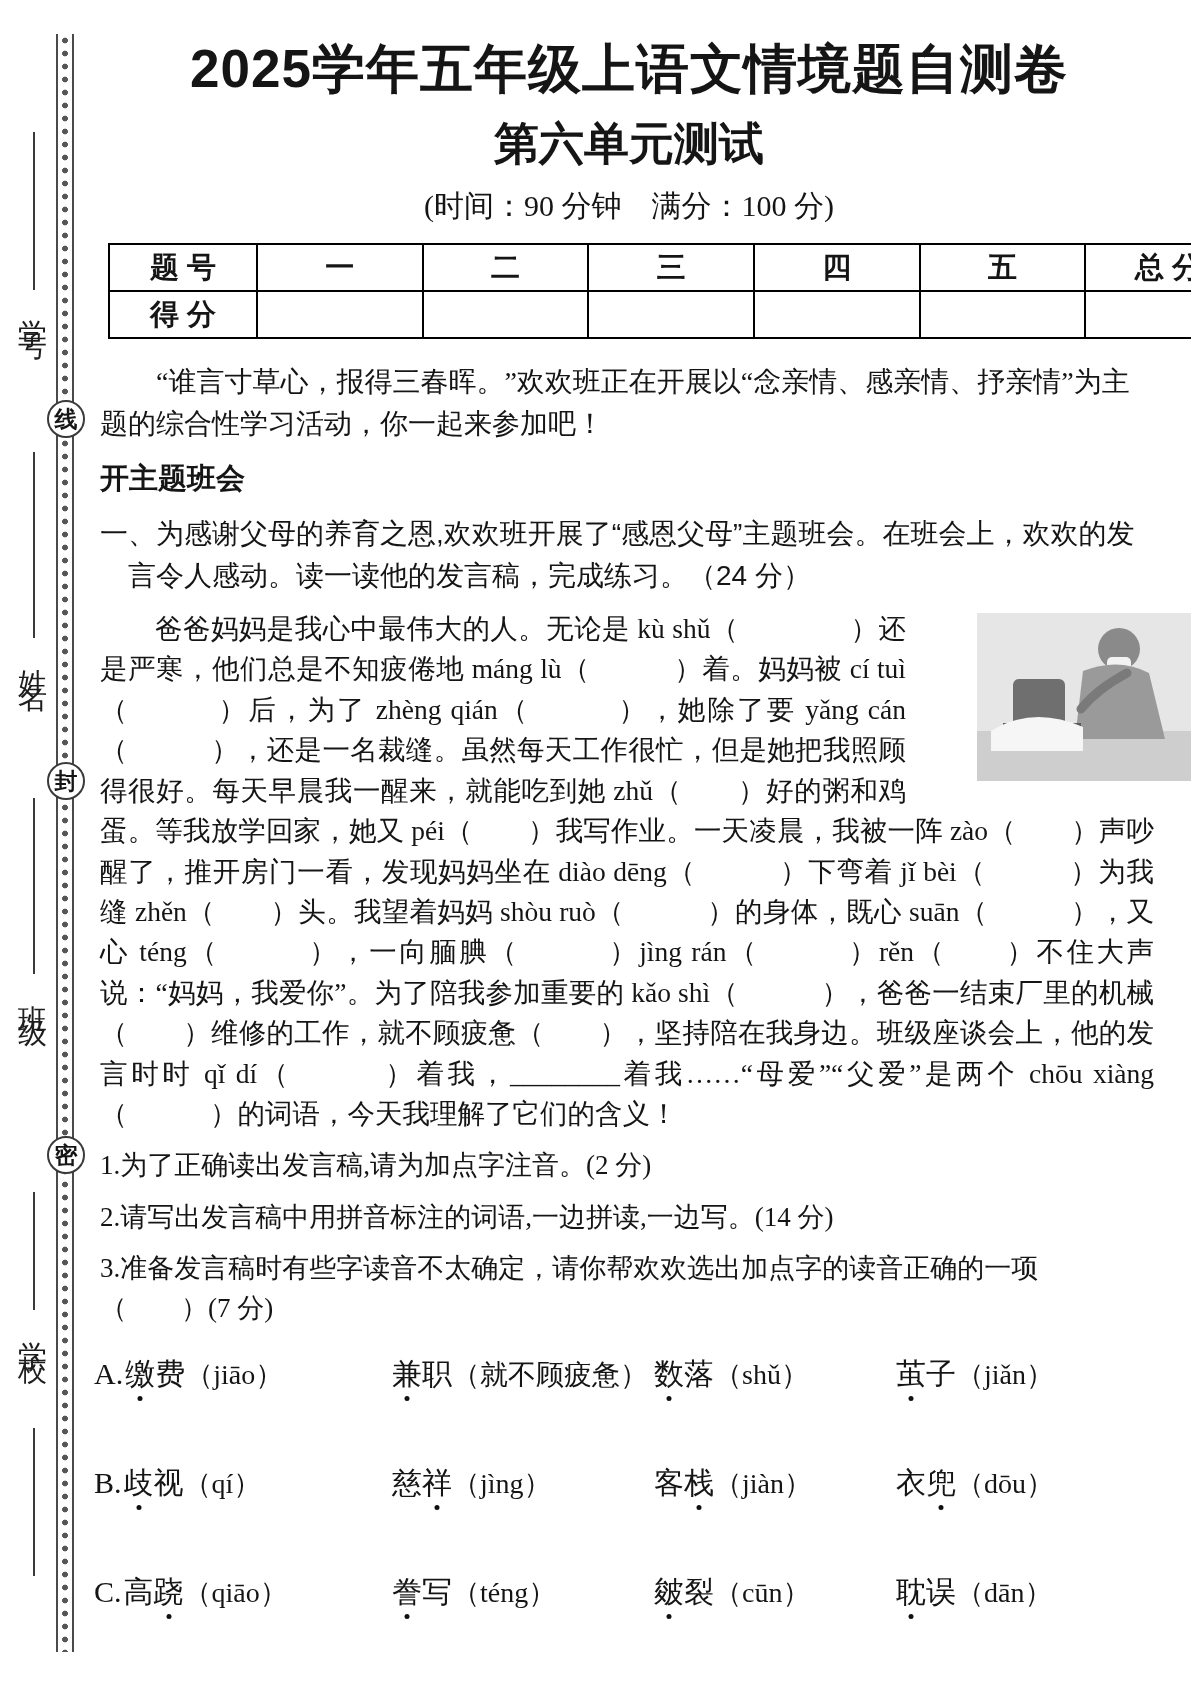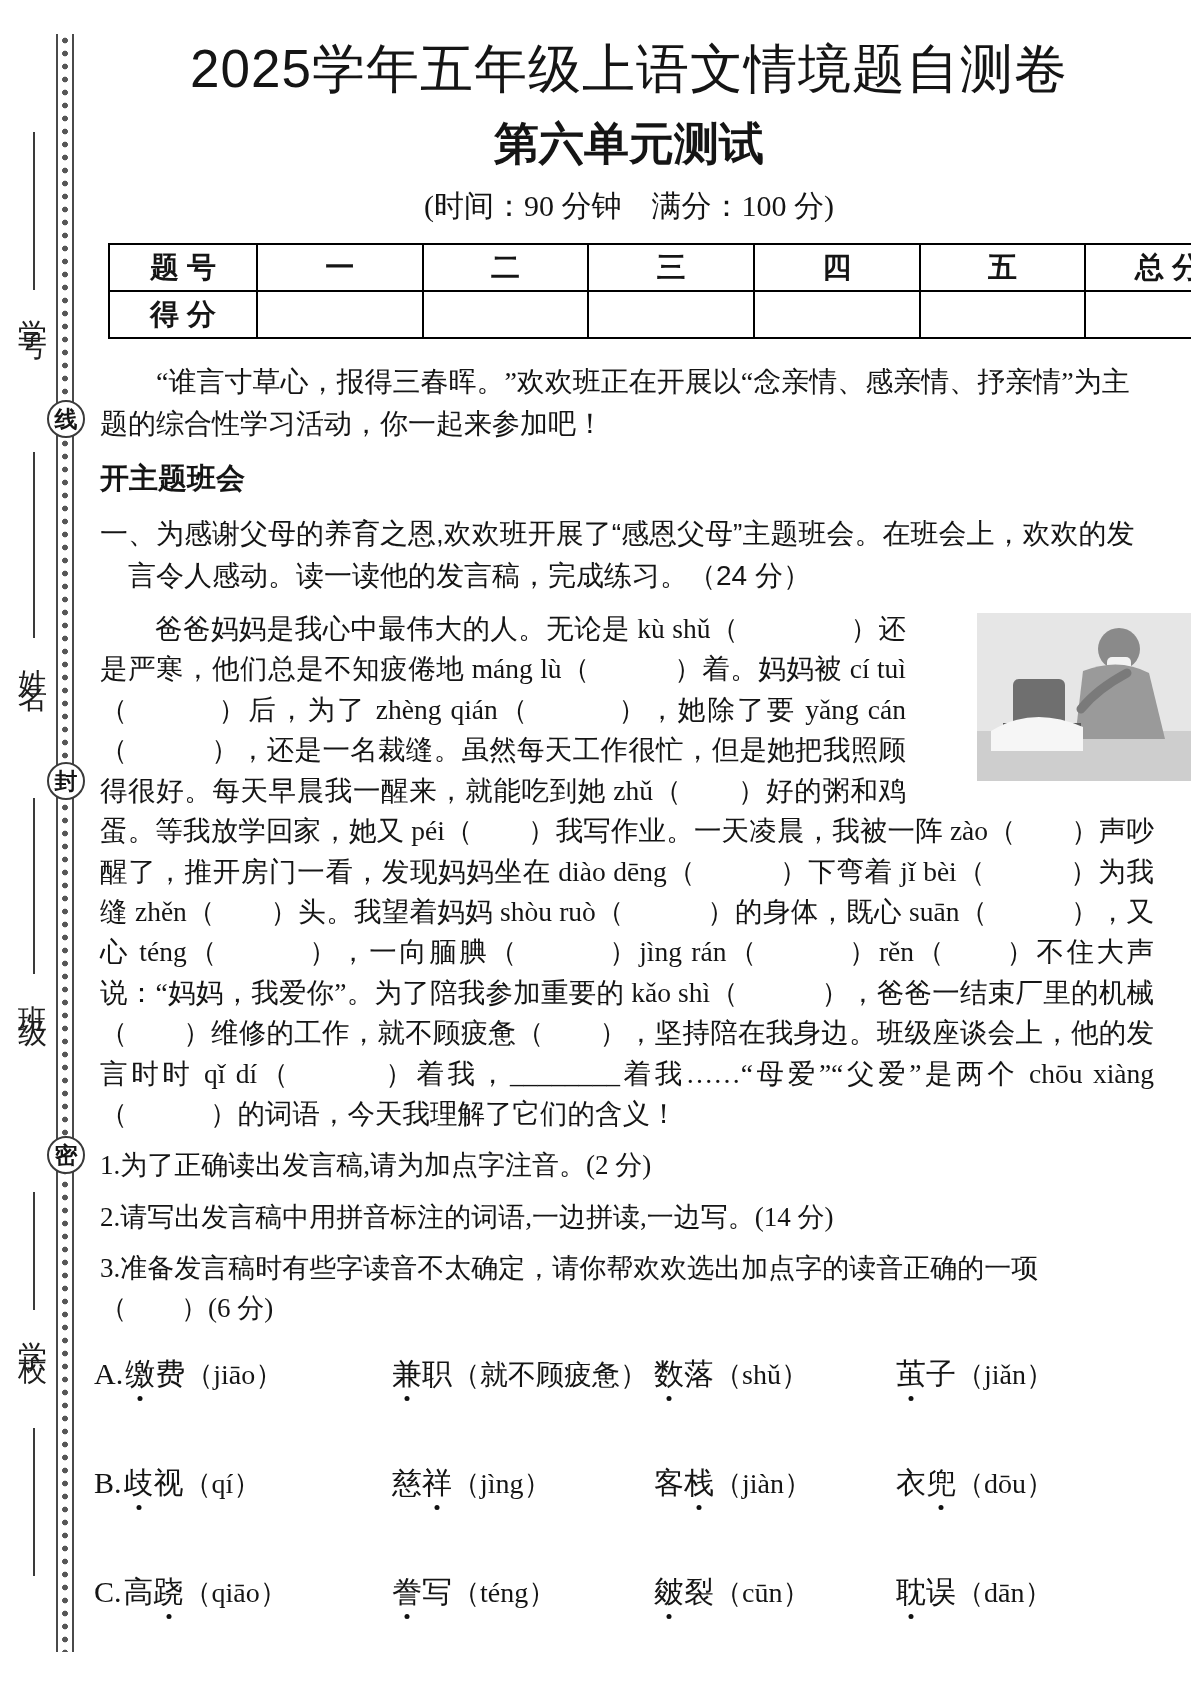--- a/index.html
+++ b/index.html
@@ -15,21 +15,21 @@
   .seal{position:absolute;left:47px;width:38px;height:38px;border:2px solid #3a3a3a;border-radius:50%;
         background:#fff;display:flex;align-items:center;justify-content:center;
         font-size:23px;font-weight:bold;z-index:2}
   .mlabel{position:absolute;left:13px;writing-mode:vertical-rl;text-orientation:upright;
           font-size:29px;letter-spacing:14px;color:#1d1d1d}
   .fline{position:absolute;left:33px;width:2px;background:#3a3a3a}
 
   
   .content{position:absolute;left:100px;top:0;width:1058px}
   .title{margin:34px 0 0;text-align:center;font-family:"Liberation Sans",sans-serif;
-         font-weight:normal;font-size:53px;letter-spacing:1px}
+         font-weight:bold;font-size:53px;letter-spacing:1px}
   .subtitle{margin:8px 0 0;text-align:center;font-family:"Liberation Sans",sans-serif;
             font-weight:bold;font-size:45px}
   .meta{margin-top:12px;text-align:center;font-size:30px}
 
   table.score{border-collapse:collapse;margin:16px 0 0 8px;width:1144px;table-layout:fixed}
   table.score th,table.score td{border:2.5px solid #000;height:47px;text-align:center;
          font-size:29px;font-weight:bold;font-family:"Liberation Sans",sans-serif}
 
   .intro{margin:22px 6px 0 0;font-size:28px;line-height:1.5;text-indent:2em}
   .activity{margin:14px 0 0;text-align:left;font-size:29px;font-weight:bold;
@@ -123,21 +123,21 @@
           <path d="M14 118 Q56 92 106 114 L106 138 L14 138 Z" fill="#f6f6f6"></path>
           <path d="M150 60 Q120 76 104 96" stroke="#7a7a7a" stroke-width="9" fill="none" stroke-linecap="round"></path>
         </svg>
       </span>
       <span>爸爸妈妈是我心中最伟大的人。无论是 kù shǔ（　　　　）还是严寒，他们总是不知疲倦地 máng lù（　　　）着。妈妈被 cí tuì（　　　）后，为了 zhèng qián（　　　），她除了要 yǎng cán（　　　），还是一名裁缝。虽然每天工作很忙，但是她把我照顾得很好。每天早晨我一醒来，就能吃到她 zhǔ（　　）好的粥和鸡蛋。等我放学回家，她又 péi（　　）我写作业。一天凌晨，我被一阵 zào（　　）声吵醒了，推开房门一看，发现妈妈坐在 diào dēng（　　　）下弯着 jǐ bèi（　　　）为我缝 zhěn（　　）头。我望着妈妈 shòu ruò（　　　）的身体，既心 suān（　　　），又心 téng（　　　），一向腼腆（　　　）jìng rán（　　　）rěn（　　）不住大声说：“妈妈，我爱你”。为了陪我参加重要的 kǎo shì（　　　），爸爸一结束厂里的机械（　　）维修的工作，就不顾疲惫（　　），坚持陪在我身边。班级座谈会上，他的发言时时 qǐ dí（　　　）着我，________着我……“母爱”“父爱”是两个 chōu xiàng（　　　）的词语，今天我理解了它们的含义！</span>
     </div>
 
     <p class="sub">1.为了正确读出发言稿,请为加点字注音。(2 分)</p>
     <p class="sub">2.请写出发言稿中用拼音标注的词语,一边拼读,一边写。(14 分)</p>
     <p class="sub">3.准备发言稿时有些字读音不太确定，请你帮欢欢选出加点字的读音正确的一项</p>
-    <p class="sub2line">（　　）(6 分)</p>
+    <p class="sub2line">（　　）(7 分)</p>
 
     <div class="options">
         <div class="opt-cell"><span class="opt-label">A.</span><span class="ch dotted">缴</span><span class="ch">费</span><span class="py">（jiāo）</span></div>
         <div class="opt-cell"><span class="ch dotted">兼</span><span class="ch">职</span><span class="py">（就不顾疲惫）</span></div>
         <div class="opt-cell"><span class="ch dotted">数</span><span class="ch">落</span><span class="py">（shǔ）</span></div>
         <div class="opt-cell"><span class="ch dotted">茧</span><span class="ch">子</span><span class="py">（jiǎn）</span></div>
         <div class="opt-cell"><span class="opt-label">B.</span><span class="ch dotted">歧</span><span class="ch">视</span><span class="py">（qí）</span></div>
         <div class="opt-cell"><span class="ch">慈</span><span class="ch dotted">祥</span><span class="py">（jìng）</span></div>
         <div class="opt-cell"><span class="ch">客</span><span class="ch dotted">栈</span><span class="py">（jiàn）</span></div>
         <div class="opt-cell"><span class="ch">衣</span><span class="ch dotted">兜</span><span class="py">（dōu）</span></div>

